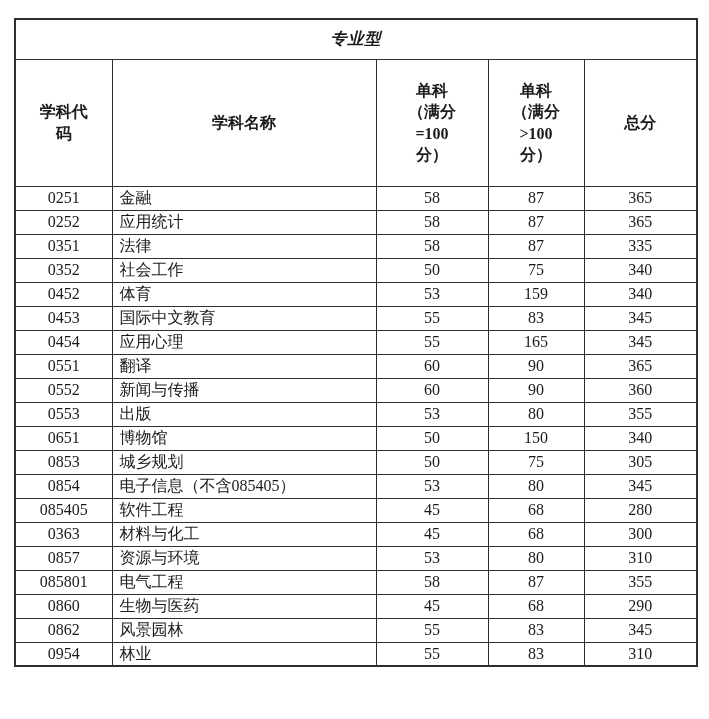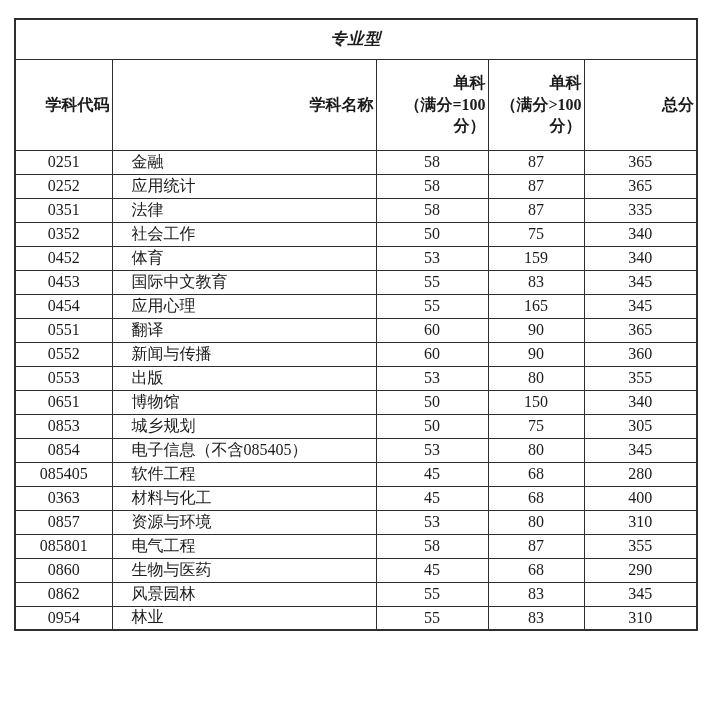--- a/index.html
+++ b/index.html
@@ -35,32 +35,31 @@
     font-weight: bold;
     letter-spacing: 1px;
     font-style: italic;
   }
   .header-row th {
     height: 91px;
     font-size: 16px;
     font-weight: bold;
     line-height: 1.35;
     white-space: pre-line;
-    padding: 2px;
-    text-align: right;
+    padding: 20px;
   }
   .score-table tbody td {
     height: 24px;
     font-size: 16px;
     font-weight: normal;
     padding: 0 2px;
   }
   .score-table tbody td.name-cell {
     text-align: left;
-    padding-left: 19px;
+    padding-left: 7px;
   }
 </style>
 </head>
 <body>
 
 <div class="page">
   <table class="score-table">
     <colgroup>
       <col style="width:97px">
       <col style="width:264px">
@@ -181,21 +180,21 @@
           <td class="name-cell">软件工程</td>
           <td>45</td>
           <td>68</td>
           <td>280</td>
         </tr>
         <tr>
           <td>0363</td>
           <td class="name-cell">材料与化工</td>
           <td>45</td>
           <td>68</td>
-          <td>400</td>
+          <td>300</td>
         </tr>
         <tr>
           <td>0857</td>
           <td class="name-cell">资源与环境</td>
           <td>53</td>
           <td>80</td>
           <td>310</td>
         </tr>
         <tr>
           <td>085801</td>

